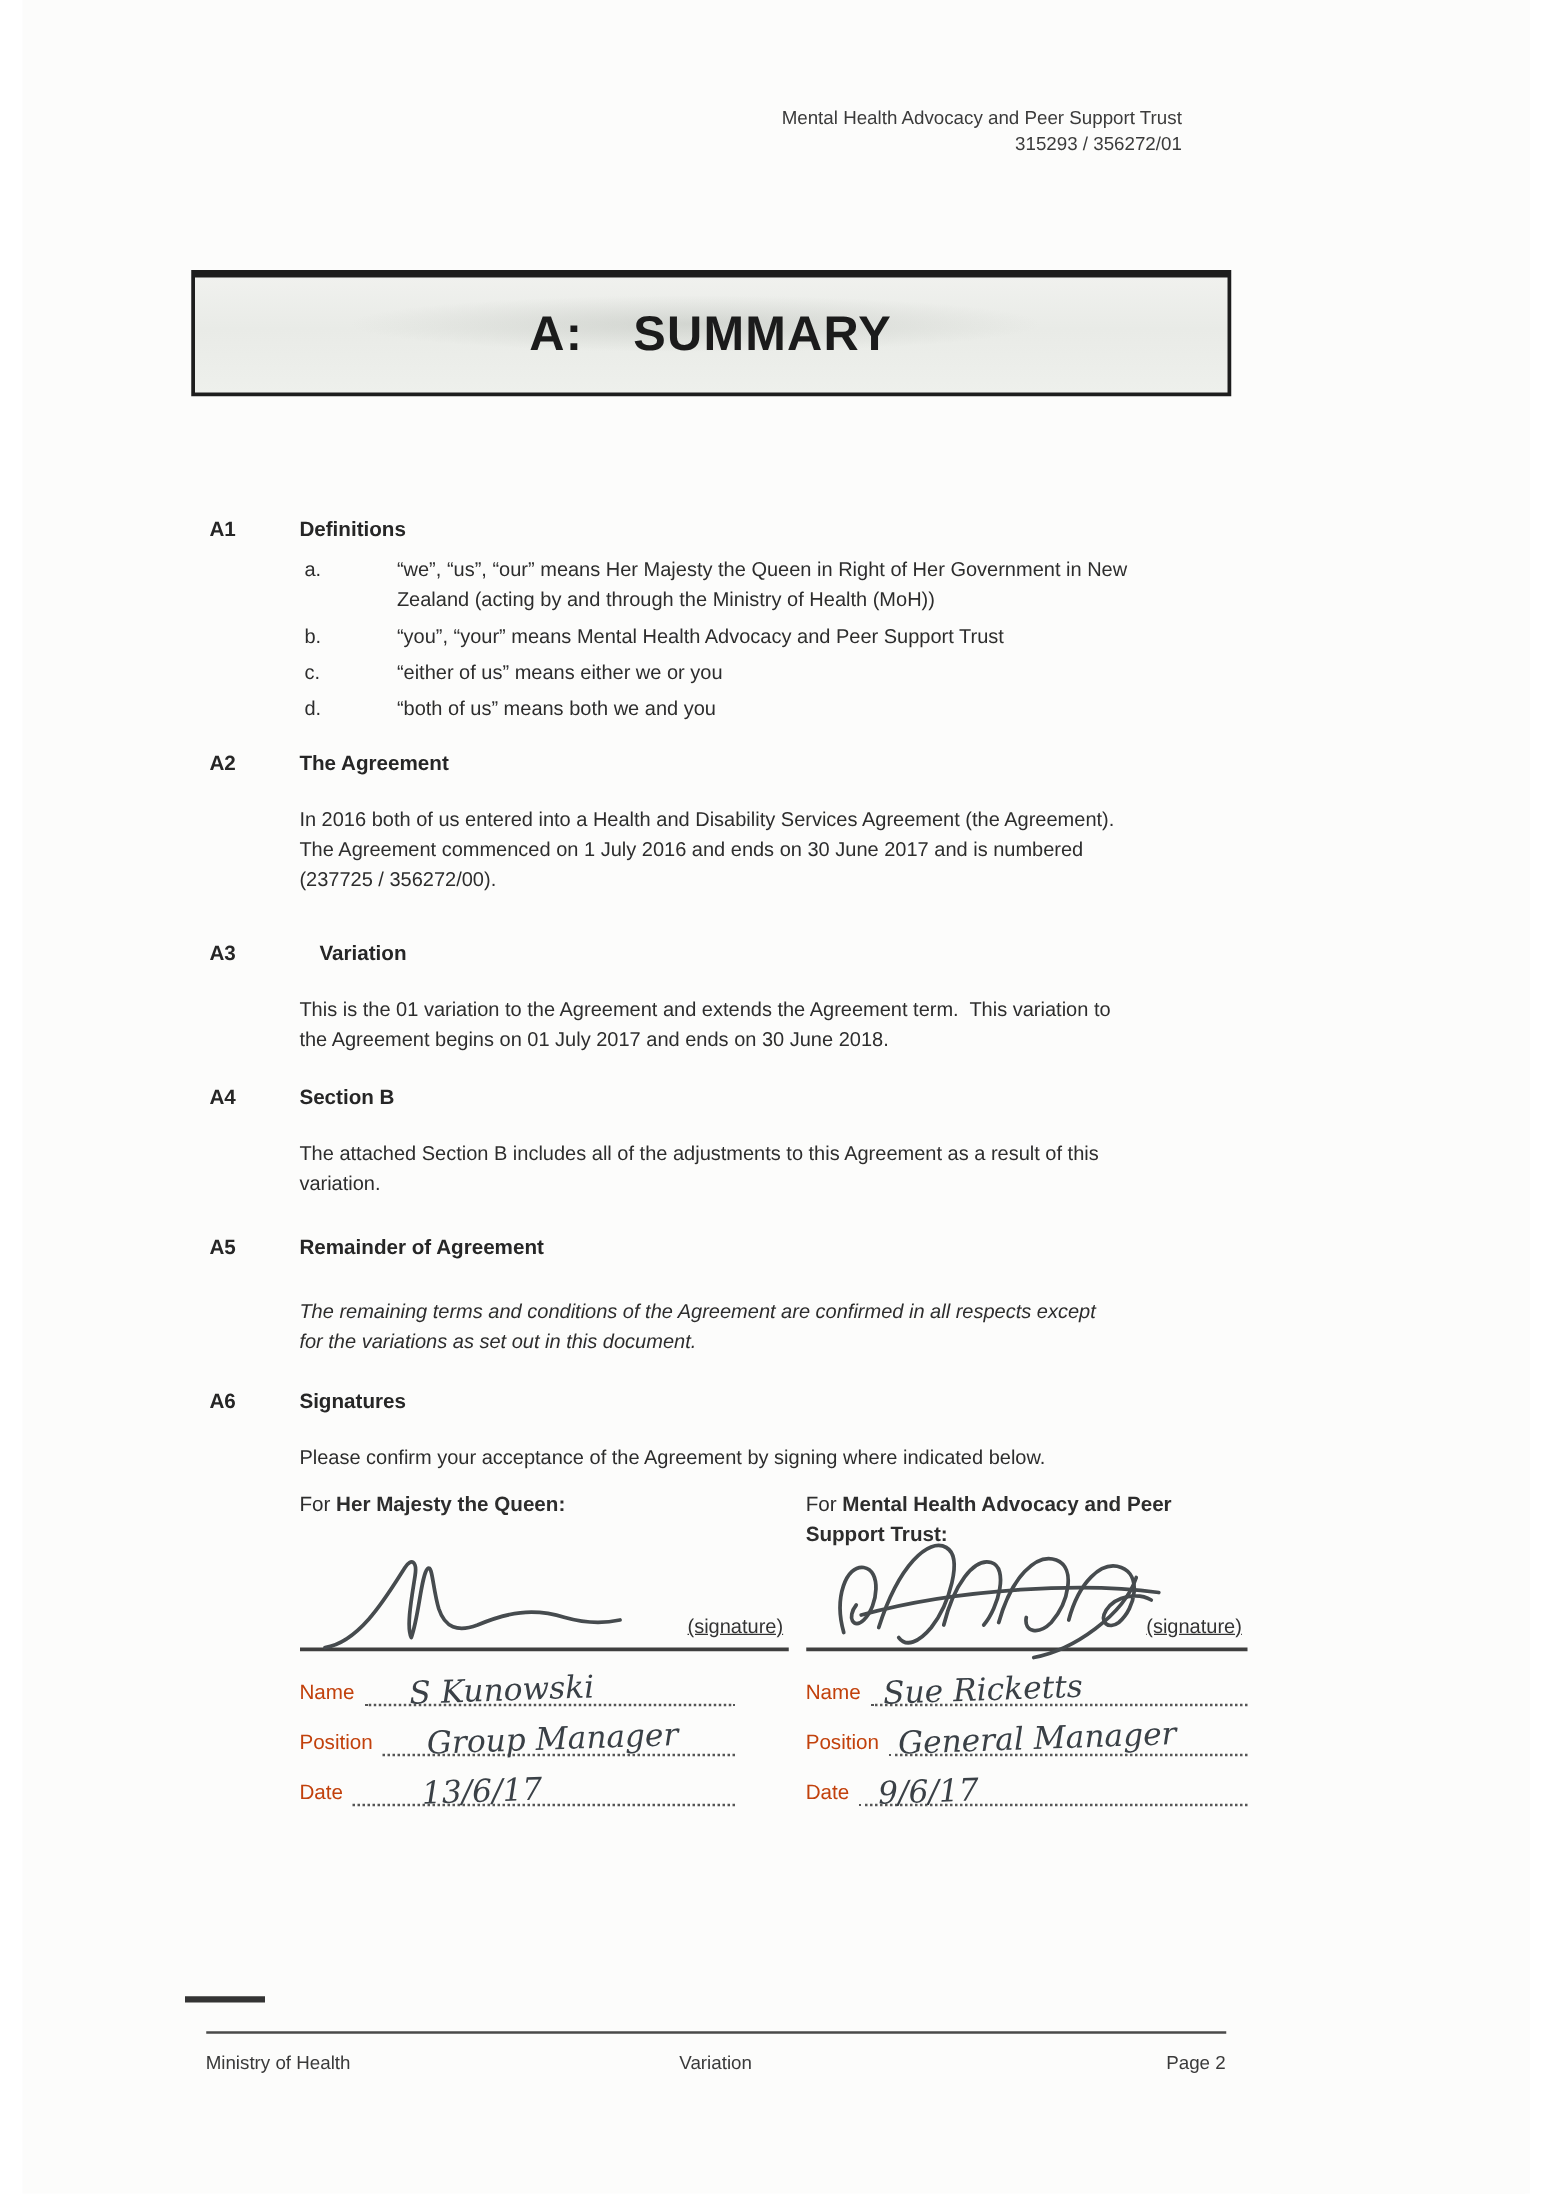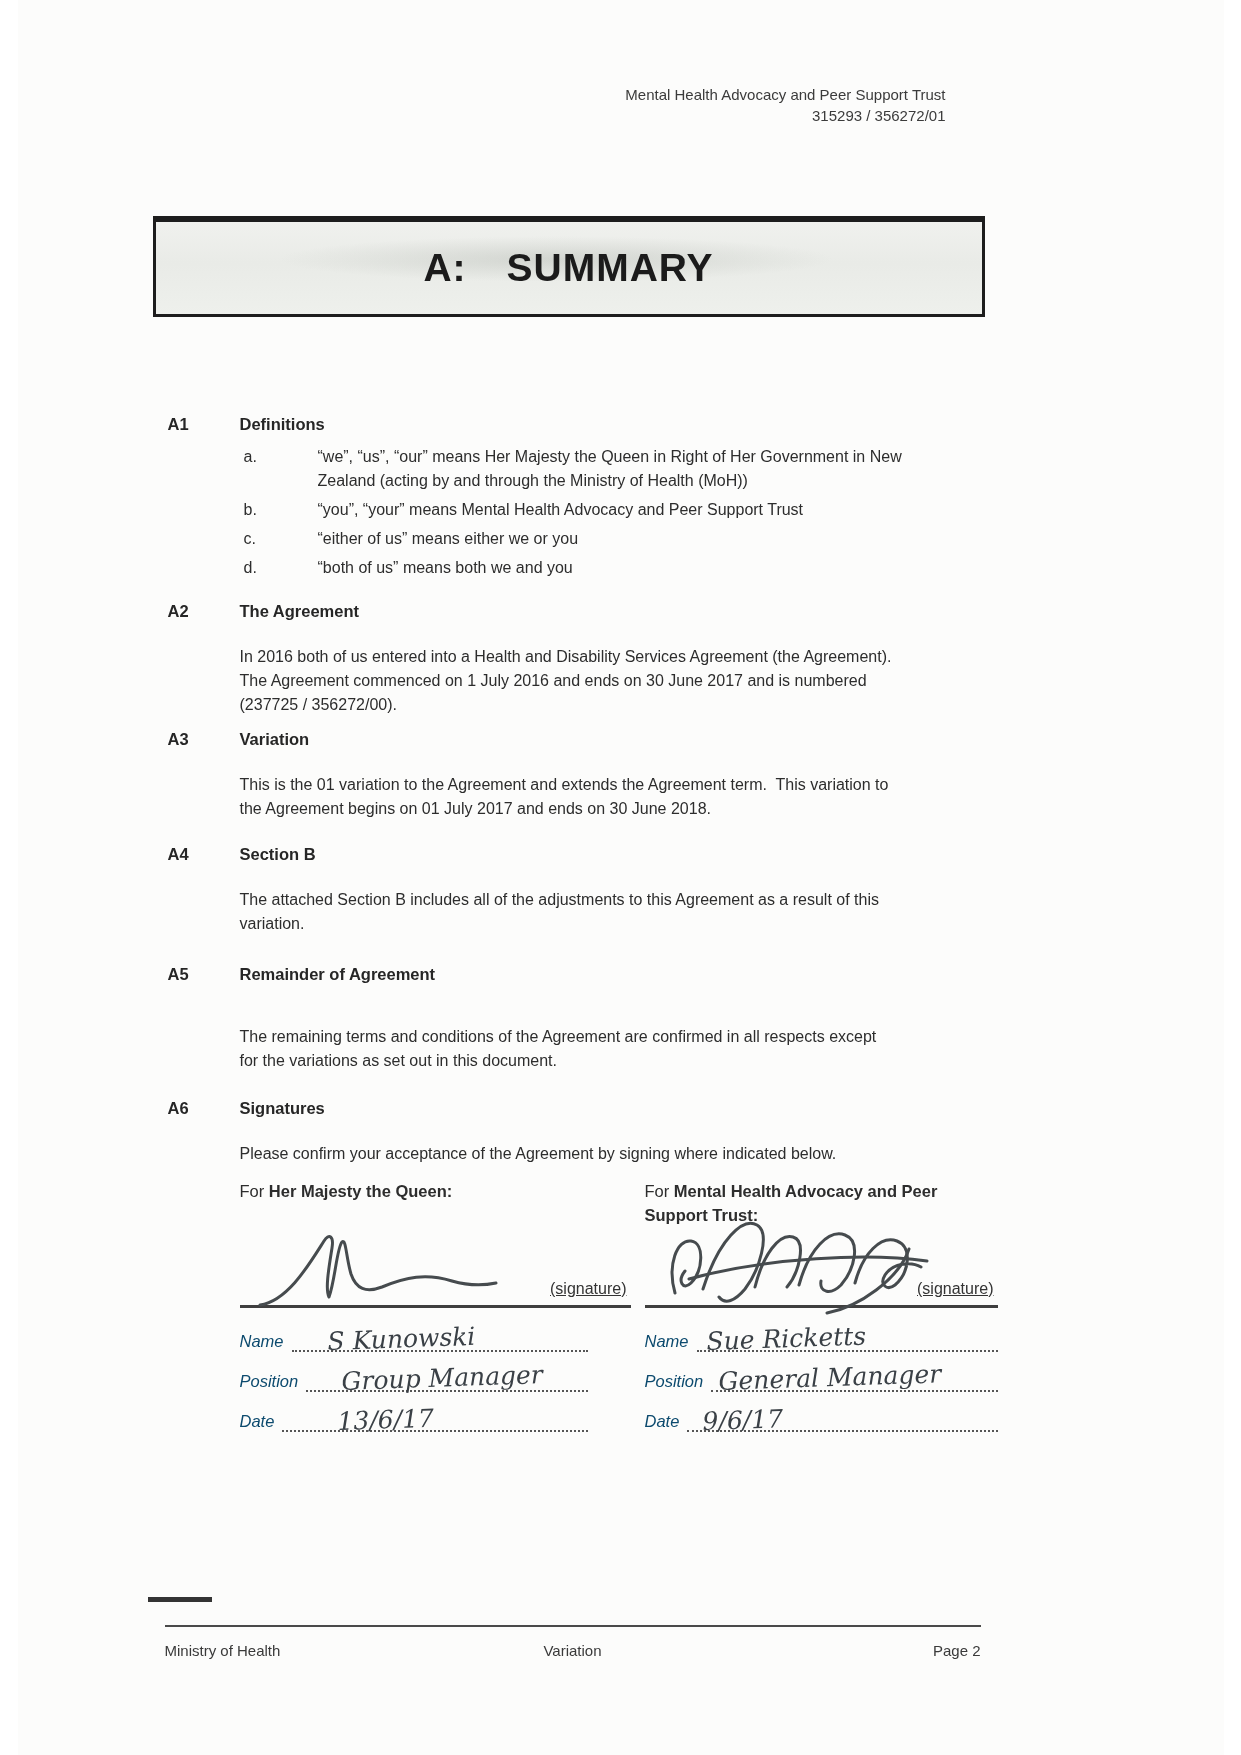--- a/index.html
+++ b/index.html
@@ -32,21 +32,21 @@
   
   .sig-cols { display:grid; grid-template-columns:405px 1fr; margin-left:72px; margin-top:13px; }
   .for-line { font-size:16.5px; line-height:24px; }
   .for-party { font-weight:bold; }
   .sig-line-row { position:relative; height:78px; border-bottom:3px solid #3f3f3f; margin-right:14px; }
   .sig-caption { position:absolute; right:4px; bottom:4px; font-size:16px; color:#333;text-decoration:underline; }
   .sig-svg { position:absolute; left:14px; bottom:-8px; }
   .sig-svg path { fill:none; stroke:#464b4e; stroke-width:3; stroke-linecap:round; stroke-linejoin:round; }
   .field { display:flex; align-items:flex-end; height:30px; margin-top:10px; position:relative; }
   .field.first { margin-top:14px; }
-  .field-label { font-size:16.5px; color:#0c4a6e; padding-right:8px; line-height:22px;font-style:italic; }
+  .field-label { font-size:16.5px; color:#c2410c; padding-right:8px; line-height:22px; }
   .field-fill { flex:1; border-bottom:2px dotted #555; position:relative; height:100%; }
   .hand { position:absolute; left:36px; bottom:-4px; font-family:"DejaVu Serif", serif; font-style:italic;
     font-size:25px; color:#3a4046; transform:rotate(-2deg); transform-origin:left bottom; white-space:nowrap; }
   .hand.date { left:56px; }
   .sig-right .field { margin-right:0; }
   .sig-left .field  { width:348px; }
   
   .scan-mark { position:absolute; left:130px; top:1597px; width:64px; height:5px; background:#343434; }
   .footer-rule { position:absolute; left:147px; top:1625px; width:816px; height:2px; background:#4a4a4a; }
   .footer { position:absolute; left:147px; top:1642px; width:816px; display:grid;
@@ -101,21 +101,21 @@
     <div class="sec-head" style="margin-top:19px;">
       <span>A2</span>
       <span>The Agreement</span>
     </div>
     <div class="para" style="margin-top:22px;">
       <div class="line">In 2016 both of us entered into a Health and Disability Services Agreement (the Agreement).</div>
       <div class="line">The Agreement commenced on 1 July 2016 and ends on 30 June 2017 and is numbered</div>
       <div class="line">(237725 / 356272/00).</div>
     </div>
 
-    <div class="sec-head" style="margin-top:10px;">
+    <div class="sec-head" style="margin-top:34px;gap:16px;">
       <span>A3</span>
       <span>Variation</span>
     </div>
     <div class="para" style="margin-top:22px;">
       <div class="line">This is the 01 variation to the Agreement and extends the Agreement term.&nbsp; This variation to</div>
       <div class="line">the Agreement begins on 01 July 2017 and ends on 30 June 2018.</div>
     </div>
 
     <div class="sec-head" style="margin-top:21px;">
       <span>A4</span>
@@ -123,21 +123,21 @@
     </div>
     <div class="para" style="margin-top:22px;">
       <div class="line">The attached Section B includes all of the adjustments to this Agreement as a result of this</div>
       <div class="line">variation.</div>
     </div>
 
     <div class="sec-head" style="margin-top:26px;">
       <span>A5</span>
       <span>Remainder of Agreement</span>
     </div>
-    <div class="para" style="margin-top:39px;">
+    <div class="para" style="margin-top:28px;font-style:italic;">
       <div class="line">The remaining terms and conditions of the Agreement are confirmed in all respects except</div>
       <div class="line">for the variations as set out in this document.</div>
     </div>
 
     <div class="sec-head" style="margin-top:23px;">
       <span>A6</span>
       <span>Signatures</span>
     </div>
     <div class="para" style="margin-top:22px;">
       <div class="line">Please confirm your acceptance of the Agreement by signing where indicated below.</div>

